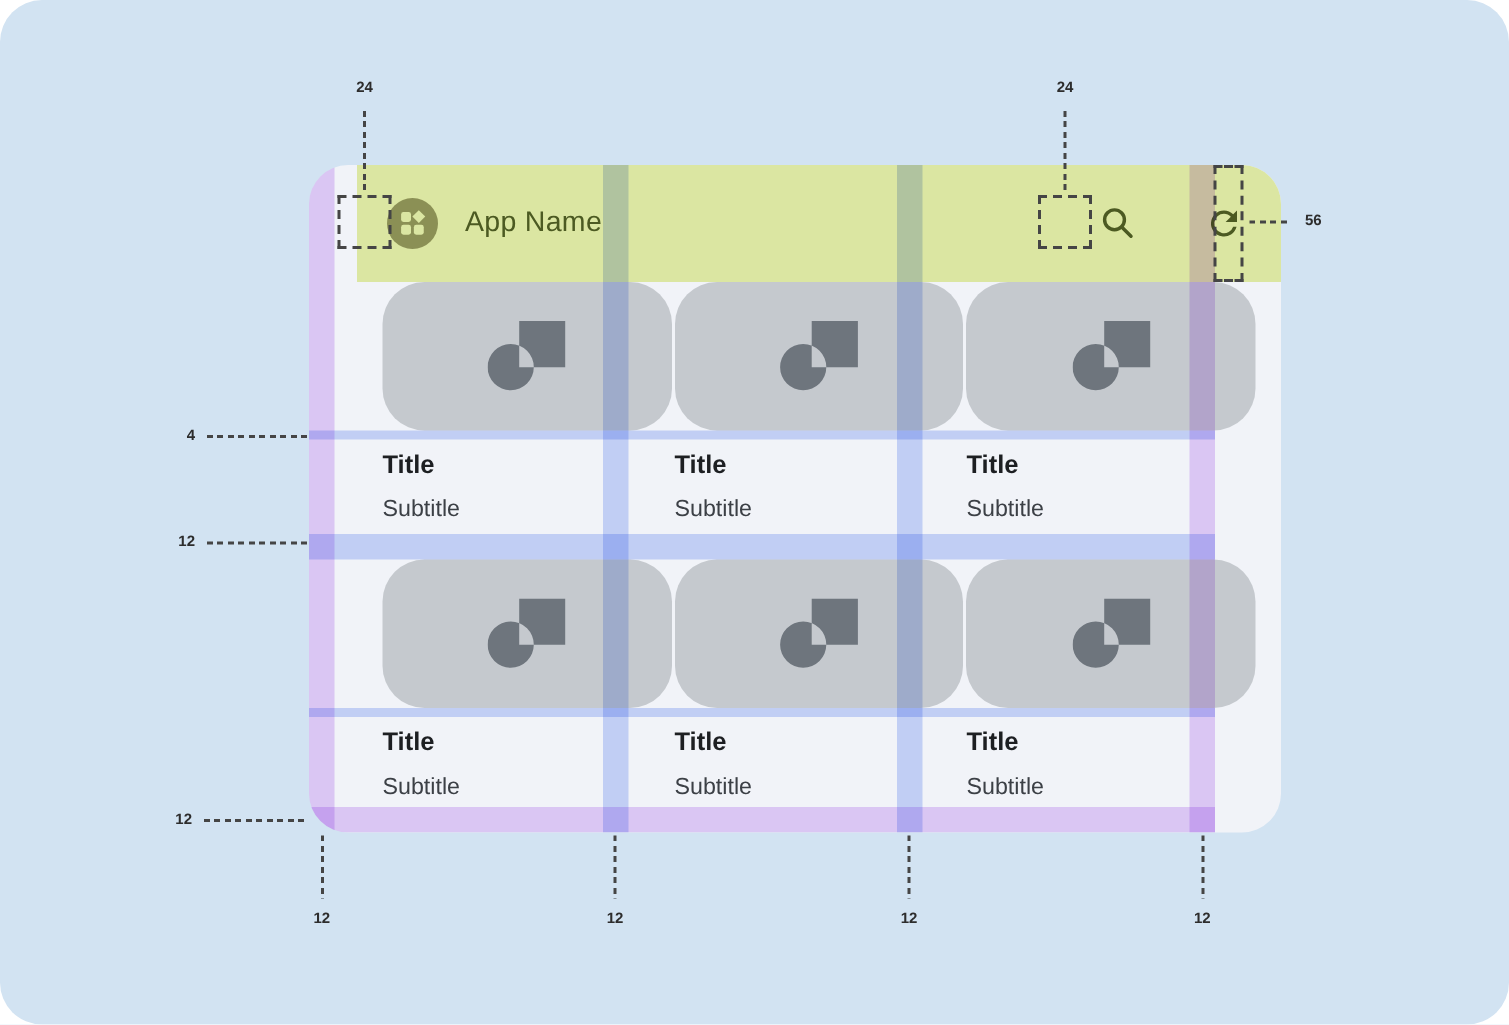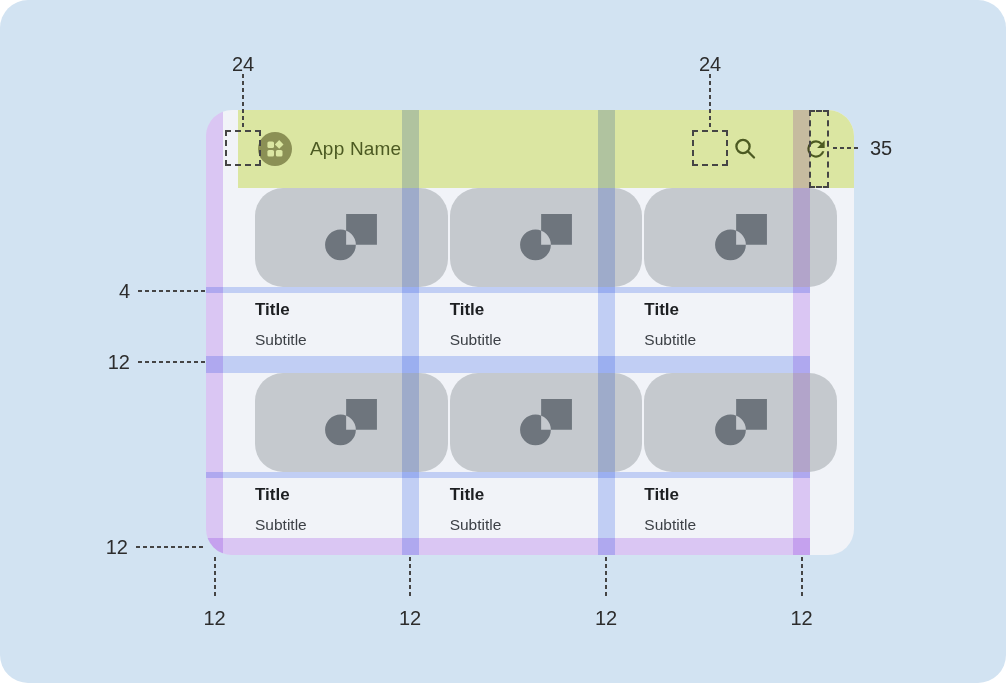--- a/index.html
+++ b/index.html
@@ -43,21 +43,21 @@
   .ov-margin-left{left:0;top:0;width:17px;height:445px;}
   .ov-margin-right{left:587px;top:0;width:17px;height:445px;}
   .ov-margin-bottom{left:0;top:428px;width:604px;height:17px;}
   .ov-gutter-a{left:195.5px;top:0;width:17px;height:445px;}
   .ov-gutter-b{left:391.5px;top:0;width:17px;height:445px;}
   .ov-gap4-a{left:0;top:177px;width:604px;height:6px;}
   .ov-gap12{left:0;top:246px;width:604px;height:17px;}
   .ov-gap4-b{left:0;top:362px;width:604px;height:6px;}
 
   
-  .ann-label{position:absolute;font-size:20px;font-weight:400;color:var(--annotation_fg);
+  .ann-label{position:absolute;font-size:10px;font-weight:700;color:var(--annotation_fg);
              line-height:1;white-space:nowrap;}
   .centerx{transform:translateX(-50%);} .centery{transform:translateY(-50%);}
   .hdash{position:absolute;height:2px;
          background:repeating-linear-gradient(to right,var(--dash) 0 4px,transparent 4px 7px);}
   .vdash{position:absolute;width:2px;
          background:repeating-linear-gradient(to bottom,var(--dash) 0 4px,transparent 4px 7px);}
   .dbox{position:absolute;border:2px dashed var(--dash);background:transparent;}
 </style>
 </head>
 <body>
@@ -174,21 +174,21 @@
   <div class="ann-label centerx" style="left:243px;top:54px;">24</div>
   <div class="vdash" style="left:242px;top:74px;height:56px;"></div>
   <div class="dbox" style="left:225px;top:130px;width:36px;height:36px;"></div>
 
   <div class="ann-label centerx" style="left:710px;top:54px;">24</div>
   <div class="vdash" style="left:709px;top:74px;height:56px;"></div>
   <div class="dbox" style="left:692px;top:130px;width:36px;height:36px;"></div>
 
   <div class="dbox" style="left:809px;top:110px;width:20px;height:78px;"></div>
   <div class="hdash" style="left:833px;top:147px;width:27px;"></div>
-  <div class="ann-label centery" style="left:870px;top:148px;">35</div>
+  <div class="ann-label centery" style="left:870px;top:148px;">56</div>
 
   <div class="ann-label centery" style="left:90px;top:291px;width:40px;text-align:right;">4</div>
   <div class="hdash" style="left:138px;top:290px;width:68px;"></div>
 
   <div class="ann-label centery" style="left:90px;top:362px;width:40px;text-align:right;">12</div>
   <div class="hdash" style="left:138px;top:361px;width:68px;"></div>
 
   <div class="ann-label centery" style="left:88px;top:547px;width:40px;text-align:right;">12</div>
   <div class="hdash" style="left:136px;top:546px;width:70px;"></div>
 

